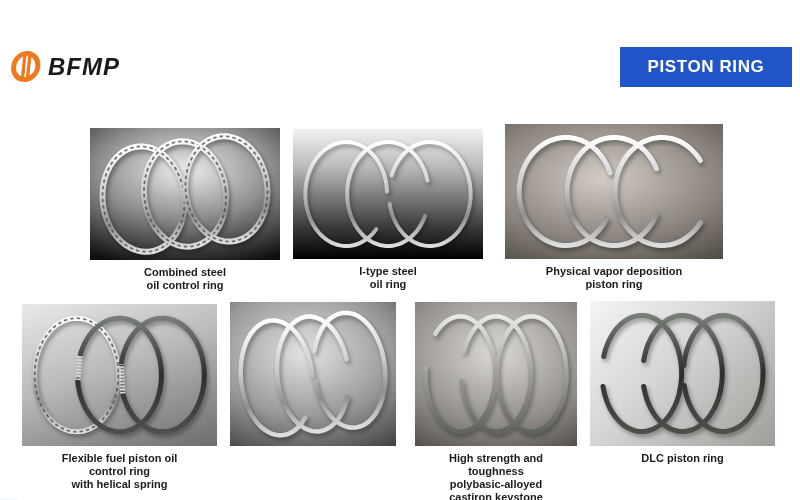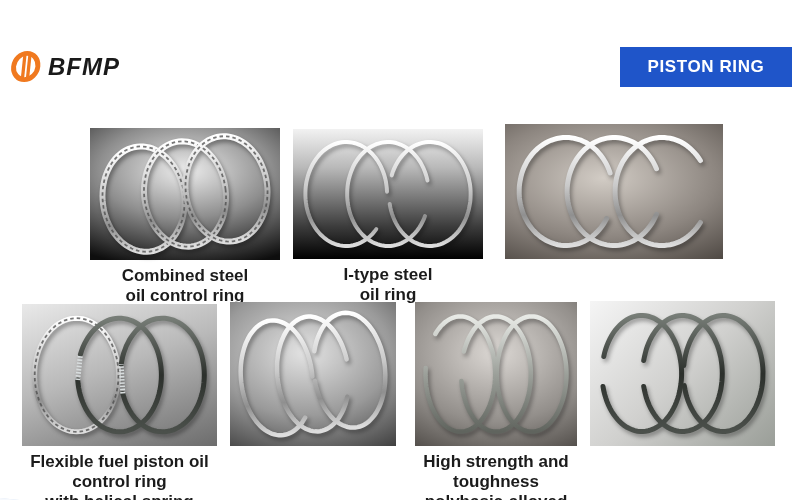--- a/index.html
+++ b/index.html
@@ -10,21 +10,21 @@
   .logo-icon{width:33px;height:33px;display:block;}
   .brand-name{font-size:24px;font-weight:bold;font-style:italic;color:#1a1a1a;letter-spacing:1px;}
   .banner{position:absolute;left:620px;top:3px;width:172px;height:40px;z-index:3;
           display:flex;align-items:center;justify-content:center;
           font-size:17px;font-weight:bold;letter-spacing:.6px;}
   
   .product{position:absolute;margin:0;text-align:center;z-index:2;}
   .photo{position:relative;width:100%;}
   .photo svg{position:absolute;left:0;top:0;width:100%;height:100%;
              filter:drop-shadow(2px 3px 2px rgba(0,0,0,.35));}
-  .caption{display:block;font-size:17px;font-weight:bold;color:#1b1b1b;line-height:1.18;
+  .caption{display:block;font-size:11px;font-weight:bold;color:#1b1b1b;line-height:1.18;
            white-space:pre-line;margin-top:6px;}
   
   .footer{position:absolute;left:0;bottom:0;width:800px;height:60px;z-index:1;}
 </style>
 </head>
 <body>
 
 <div class="page">
 
   <div class="logo">
@@ -129,20 +129,22 @@
                 <stop offset="1" stop-color="#60645e"></stop>
               </linearGradient>
             </defs>
             <g transform="rotate(0 109 67.5)">
               <path d="M101.6,94.5 L100.0,97.5 L98.3,100.3 L96.4,103.0 L94.3,105.5 L92.1,107.9 L89.8,110.1 L87.4,112.2 L84.8,114.0 L82.2,115.7 L79.4,117.2 L76.6,118.4 L73.7,119.5 L70.8,120.3 L67.8,120.9 L64.8,121.3 L61.8,121.5 L58.8,121.4 L55.8,121.2 L52.8,120.7 L49.9,119.9 L46.9,119.0 L44.1,117.8 L41.3,116.5 L38.6,114.9 L36.0,113.2 L33.5,111.2 L31.1,109.1 L28.9,106.8 L26.7,104.3 L24.8,101.7 L22.9,98.9 L21.3,96.0 L19.7,93.0 L18.4,89.9 L17.2,86.7 L16.3,83.4 L15.5,80.1 L14.8,76.7 L14.4,73.2 L14.2,69.7 L14.2,66.3 L14.3,62.8 L14.7,59.3 L15.3,55.9 L16.0,52.6 L16.9,49.2 L18.0,46.0 L19.3,42.9 L20.8,39.8 L22.4,36.9 L24.2,34.1 L26.2,31.4 L28.2,28.9 L30.5,26.6 L32.8,24.4 L35.3,22.4 L37.9,20.6 L40.5,18.9 L43.3,17.5 L46.1,16.3 L49.0,15.3 L51.9,14.5 L54.9,14.0 L57.9,13.6 L60.9,13.5 L64.0,13.6 L67.0,13.9 L69.9,14.5 L72.9,15.3 L75.8,16.2 L78.6,17.4 L81.4,18.8 L84.1,20.5 L86.6,22.3 L89.1,24.3 L91.5,26.4 L93.7,28.8 L95.8,31.3 L97.7,33.9 L99.5,36.7 L101.2,39.6 L102.7,42.7 L104.0,45.8 L105.1,49.0" fill="none" stroke="url(#m2)" stroke-width="5" stroke-linecap="round"></path>
               <path d="M151.5,90.3 L150.1,93.4 L148.6,96.4 L146.9,99.3 L145.0,102.0 L143.0,104.6 L140.9,107.1 L138.6,109.4 L136.2,111.5 L133.7,113.4 L131.1,115.1 L128.4,116.7 L125.6,118.0 L122.7,119.1 L119.8,120.0 L116.9,120.7 L113.9,121.2 L110.8,121.5 L107.8,121.5 L104.8,121.3 L101.8,120.9 L98.9,120.2 L95.9,119.4 L93.1,118.3 L90.3,117.0 L87.5,115.5 L84.9,113.8 L82.4,111.9 L79.9,109.9 L77.6,107.6 L75.4,105.2 L73.4,102.6 L71.5,99.9 L69.8,97.1 L68.2,94.1 L66.8,91.0 L65.6,87.9 L64.5,84.6 L63.7,81.3 L63.0,77.9 L62.5,74.4 L62.2,71.0 L62.1,67.5 L62.2,64.0 L62.5,60.6 L63.0,57.1 L63.7,53.7 L64.5,50.4 L65.6,47.1 L66.8,44.0 L68.2,40.9 L69.8,37.9 L71.5,35.1 L73.4,32.4 L75.4,29.8 L77.6,27.4 L79.9,25.1 L82.4,23.1 L84.9,21.2 L87.5,19.5 L90.3,18.0 L93.1,16.7 L95.9,15.6 L98.9,14.8 L101.8,14.1 L104.8,13.7 L107.8,13.5 L110.8,13.5 L113.9,13.8 L116.9,14.3 L119.8,15.0 L122.7,15.9 L125.6,17.0 L128.4,18.3 L131.1,19.9 L133.7,21.6 L136.2,23.5 L138.6,25.6 L140.9,27.9 L143.0,30.4 L145.0,33.0 L146.9,35.7 L148.6,38.6 L150.1,41.6 L151.5,44.7" fill="none" stroke="url(#m2)" stroke-width="5" stroke-linecap="round"></path>
               <path d="M195.4,98.5 L193.7,101.1 L191.8,103.6 L189.9,105.9 L187.8,108.1 L185.6,110.2 L183.4,112.1 L181.0,113.9 L178.5,115.5 L176.0,116.9 L173.4,118.1 L170.7,119.1 L168.0,120.0 L165.2,120.7 L162.4,121.1 L159.6,121.4 L156.8,121.5 L153.9,121.4 L151.1,121.1 L148.3,120.6 L145.6,119.9 L142.9,119.0 L140.2,117.9 L137.6,116.7 L135.1,115.2 L132.6,113.6 L130.2,111.9 L128.0,109.9 L125.8,107.8 L123.7,105.6 L121.8,103.2 L120.0,100.7 L118.3,98.1 L116.8,95.4 L115.4,92.5 L114.2,89.6 L113.1,86.6 L112.2,83.5 L111.4,80.4 L110.9,77.2 L110.4,74.0 L110.2,70.8 L110.1,67.5 L110.2,64.2 L110.4,61.0 L110.9,57.8 L111.4,54.6 L112.2,51.5 L113.1,48.4 L114.2,45.4 L115.4,42.5 L116.8,39.6 L118.3,36.9 L120.0,34.3 L121.8,31.8 L123.7,29.4 L125.8,27.2 L128.0,25.1 L130.2,23.1 L132.6,21.4 L135.1,19.8 L137.6,18.3 L140.2,17.1 L142.9,16.0 L145.6,15.1 L148.3,14.4 L151.1,13.9 L153.9,13.6 L156.8,13.5 L159.6,13.6 L162.4,13.9 L165.2,14.3 L168.0,15.0 L170.7,15.9 L173.4,16.9 L176.0,18.1 L178.5,19.5 L181.0,21.1 L183.4,22.9 L185.6,24.8 L187.8,26.9 L189.9,29.1 L191.8,31.4 L193.7,33.9 L195.4,36.5" fill="none" stroke="url(#m2)" stroke-width="5" stroke-linecap="round"></path>
             </g>
           </svg>
       </div>
+      <figcaption class="caption">Physical vapor deposition
+piston ring</figcaption>
     </figure>
 
     <figure class="product" style="left: 22px; top: 260px; width: 195px;">
       <div class="photo" style="height: 142px; background: linear-gradient(160deg, rgb(233, 233, 233) 0%, rgb(185, 185, 185) 45%, rgb(108, 108, 108) 100%);">
         <svg viewBox="0 0 195 142">
             <defs>
               <linearGradient id="m3" x1="0" y1="0" x2="0" y2="1">
                 <stop offset="0" stop-color="#ffffff"></stop>
                 <stop offset="0.45" stop-color="#c9c9c9"></stop>
                 <stop offset="0.72" stop-color="#8f8f8f"></stop>
@@ -260,20 +262,21 @@
                 <stop offset="1" stop-color="#60645e"></stop>
               </linearGradient>
             </defs>
             <g transform="rotate(0 92.5 72.5)">
               <path d="M13.8,55.5 L14.6,51.8 L15.7,48.1 L16.9,44.6 L18.3,41.2 L19.9,37.9 L21.6,34.8 L23.4,31.8 L25.4,29.1 L27.5,26.6 L29.7,24.3 L32.0,22.2 L34.5,20.3 L36.9,18.7 L39.5,17.3 L42.1,16.2 L44.8,15.4 L47.5,14.8 L50.2,14.5 L52.9,14.5 L55.7,14.8 L58.4,15.3 L61.0,16.1 L63.7,17.1 L66.2,18.5 L68.7,20.0 L71.2,21.8 L73.5,23.9 L75.7,26.2 L77.9,28.7 L79.9,31.4 L81.7,34.3 L83.4,37.4 L85.0,40.6 L86.4,44.0 L87.7,47.5 L88.8,51.2 L89.7,54.9 L90.4,58.7 L91.0,62.6 L91.4,66.6 L91.6,70.5 L91.6,74.5 L91.4,78.5 L91.0,82.4 L90.4,86.3 L89.7,90.1 L88.8,93.9 L87.7,97.5 L86.4,101.1 L85.0,104.5 L83.4,107.7 L81.7,110.8 L79.8,113.7 L77.8,116.4 L75.7,118.9 L73.5,121.1 L71.1,123.2 L68.7,125.0 L66.2,126.6 L63.6,127.9 L61.0,128.9 L58.3,129.7 L55.6,130.2 L52.9,130.5 L50.2,130.5 L47.4,130.2 L44.7,129.6 L42.1,128.7 L39.5,127.6 L36.9,126.3 L34.4,124.7 L32.0,122.8 L29.7,120.7 L27.5,118.4 L25.4,115.8 L23.4,113.1 L21.6,110.2 L19.9,107.1 L18.3,103.8 L16.9,100.4 L15.7,96.8 L14.6,93.2 L13.7,89.4 L13.0,85.5" fill="none" stroke="url(#d6)" stroke-width="5" stroke-linecap="round"></path>
               <path d="M53.7,59.5 L54.5,55.6 L55.4,51.8 L56.4,48.1 L57.7,44.5 L59.1,41.0 L60.7,37.7 L62.4,34.6 L64.3,31.6 L66.3,28.9 L68.4,26.3 L70.7,24.0 L73.0,21.9 L75.5,20.1 L78.0,18.5 L80.6,17.1 L83.3,16.1 L86.0,15.3 L88.7,14.8 L91.5,14.5 L94.3,14.6 L97.0,14.9 L99.7,15.5 L102.4,16.3 L105.1,17.5 L107.7,18.9 L110.2,20.5 L112.6,22.5 L114.9,24.6 L117.2,27.0 L119.3,29.6 L121.2,32.4 L123.1,35.4 L124.8,38.6 L126.3,41.9 L127.7,45.4 L128.9,49.0 L129.9,52.8 L130.8,56.6 L131.4,60.5 L131.9,64.5 L132.2,68.5 L132.3,72.5 L132.2,76.5 L131.9,80.5 L131.4,84.5 L130.8,88.4 L129.9,92.2 L128.9,96.0 L127.7,99.6 L126.3,103.1 L124.8,106.4 L123.1,109.6 L121.2,112.6 L119.3,115.4 L117.2,118.0 L114.9,120.4 L112.6,122.5 L110.2,124.5 L107.7,126.1 L105.1,127.5 L102.4,128.7 L99.7,129.5 L97.0,130.1 L94.3,130.4 L91.5,130.5 L88.7,130.2 L86.0,129.7 L83.3,128.9 L80.6,127.9 L78.0,126.5 L75.5,124.9 L73.0,123.1 L70.7,121.0 L68.4,118.7 L66.3,116.1 L64.3,113.4 L62.4,110.4 L60.7,107.3 L59.1,104.0 L57.7,100.5 L56.4,96.9 L55.4,93.2 L54.5,89.4 L53.7,85.5" fill="none" stroke="url(#d6)" stroke-width="5" stroke-linecap="round"></path>
               <path d="M93.8,64.4 L94.3,60.4 L95.0,56.4 L95.9,52.5 L96.9,48.7 L98.2,45.1 L99.6,41.5 L101.2,38.1 L102.9,34.9 L104.8,31.9 L106.8,29.1 L109.0,26.5 L111.3,24.1 L113.7,22.0 L116.2,20.1 L118.8,18.5 L121.4,17.1 L124.1,16.0 L126.9,15.2 L129.7,14.7 L132.5,14.5 L135.3,14.6 L138.1,14.9 L140.9,15.6 L143.6,16.5 L146.3,17.7 L148.9,19.2 L151.4,21.0 L153.9,23.0 L156.2,25.2 L158.5,27.7 L160.6,30.4 L162.5,33.3 L164.4,36.5 L166.0,39.7 L167.5,43.2 L168.9,46.8 L170.0,50.5 L171.0,54.4 L171.8,58.3 L172.4,62.3 L172.8,66.4 L173.0,70.5 L172.9,74.6 L172.8,78.7 L172.4,82.7 L171.8,86.7 L171.0,90.7 L170.0,94.5 L168.8,98.2 L167.5,101.8 L166.0,105.3 L164.3,108.6 L162.5,111.7 L160.5,114.6 L158.4,117.3 L156.2,119.8 L153.9,122.1 L151.4,124.1 L148.9,125.8 L146.2,127.3 L143.6,128.5 L140.8,129.4 L138.0,130.1 L135.2,130.4 L132.4,130.5 L129.6,130.3 L126.8,129.8 L124.1,129.0 L121.4,127.9 L118.7,126.5 L116.2,124.9 L113.7,123.0 L111.3,120.9 L109.0,118.5 L106.8,115.9 L104.8,113.1 L102.9,110.0 L101.1,106.8 L99.6,103.4 L98.1,99.9 L96.9,96.2 L95.8,92.4 L95.0,88.5 L94.3,84.6" fill="none" stroke="url(#d6)" stroke-width="5" stroke-linecap="round"></path>
             </g>
           </svg>
       </div>
+      <figcaption class="caption">DLC piston ring</figcaption>
     </figure>
   </div>
 
   <svg class="footer" viewBox="0 0 800 60" preserveAspectRatio="none">
     <defs>
       <linearGradient id="wg" x1="0" y1="0" x2="1" y2="0">
         <stop offset="0" stop-color="#c9d8f1"></stop>
         <stop offset="0.3" stop-color="#9fd9ee"></stop>
         <stop offset="0.55" stop-color="#6fd0ec"></stop>
         <stop offset="0.8" stop-color="#dff2fb"></stop>

